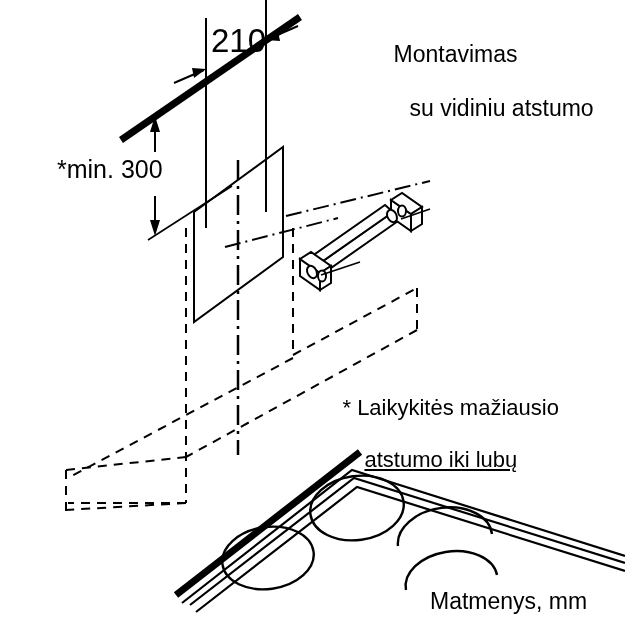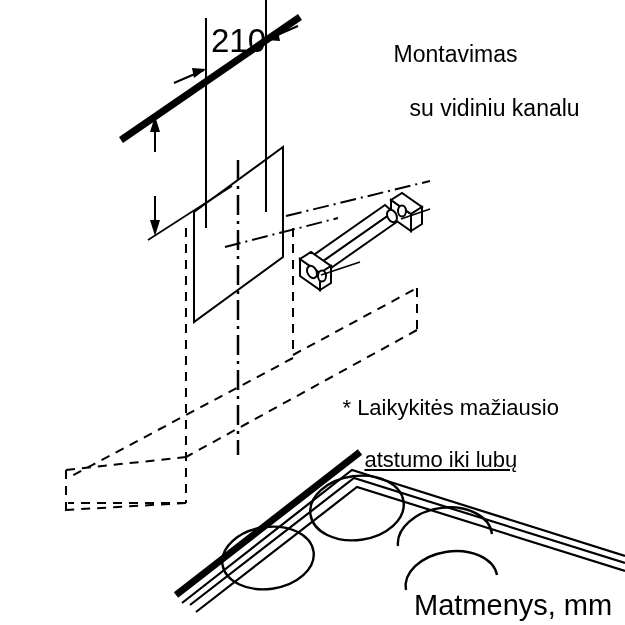--- a/index.html
+++ b/index.html
@@ -45,22 +45,22 @@
     font-size: 25px;
     left: 57px;
     top: 155px;
   }
   .footnote-text {
     font-size: 22px;
     left: 318px;
     top: 369px;
   }
   .units-text {
-    font-size: 29px;
-    left: 414px;
+    font-size: 23px;
+    left: 430px;
     top: 588px;
   }
 </style>
 </head>
 <body>
 
 <div id="stage">
 
   <svg id="drawing" viewBox="0 0 625 625" xmlns="http://www.w3.org/2000/svg">
 
@@ -166,25 +166,26 @@
       <ellipse cx="357" cy="508" rx="47" ry="32" transform="rotate(-8 357 508)" fill="none" stroke="#000" stroke-width="2.4"></ellipse>
 
       <path d="M 406 590 A 46 31 -8 0 1 497 575" fill="none" stroke="#000" stroke-width="2.4"></path>
       <path d="M 398 546 A 47 32 -8 0 1 492 534" fill="none" stroke="#000" stroke-width="2.4"></path>
     </g>
 
   </svg>
 
   <div class="txt title-text">
     <span>Montavimas</span><br>
-    <span style="margin-left:16px; display:inline-block;">su vidiniu kanalu</span>
+    <span style="margin-left:16px; display:inline-block;">su vidiniu atstumo</span>
   </div>
 
   <div class="txt dim-210">210</div>
 
+  <div class="txt dim-min300">*min. 300</div>
 
   <div class="txt footnote-text">
     <span>* Laikykitės mažiausio</span><br>
     <span style="margin-left:22px; display:inline-block;text-decoration:underline;">atstumo iki lubų</span>
   </div>
 
   <div class="txt units-text">Matmenys, mm</div>
 
 </div>
 

